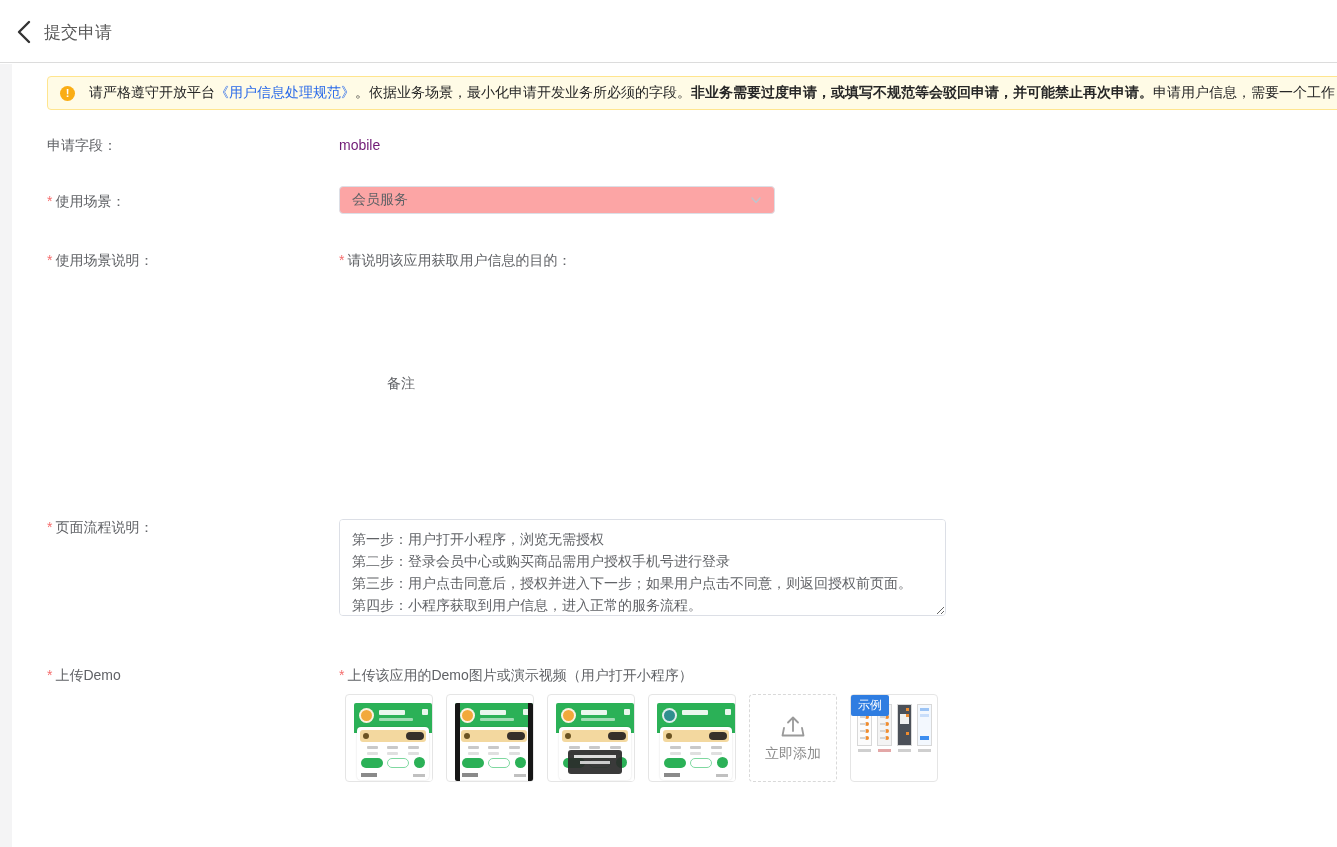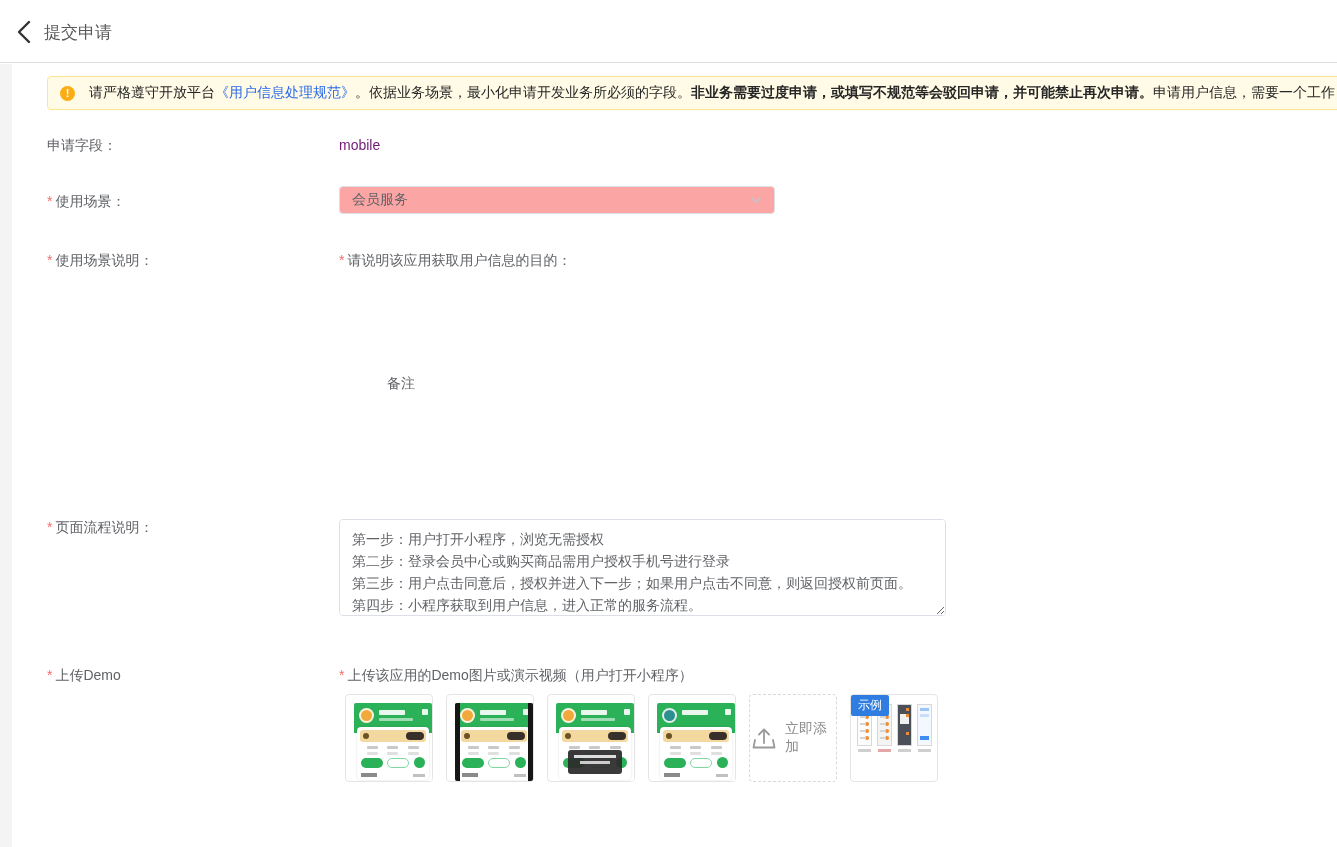--- a/index.html
+++ b/index.html
@@ -48,21 +48,21 @@
   .ta-flow { top:455px; height:97px; }
   .remark-label { position:absolute; left:328px; top:311px; color:#606266;margin-left:47px; }
 
   .hint { position:absolute; left:327px; top:740px; color:#9b9b9b; }
 
   
   .thumbs { position:absolute; left:333px; top:630px; display:flex; gap:13px; }
   .thumb { width:88px; height:88px; background:#fff; border:1px solid #e5e5e5;
     border-radius:4px; padding:8px; cursor:pointer; position:relative; }
   .upload-box { width:88px; height:88px; border:1px dashed #d9d9d9; border-radius:4px;
-    background:#fff; cursor:pointer; display:flex; flex-direction:row;
+    background:#fff; cursor:pointer; display:flex; flex-direction:column;
     align-items:center; justify-content:center; gap:7px; }
   .upload-box .up-label { color:#8c8c8c; font-size:14px; }
 
   
   .mini { position:relative; width:78px; height:78px; background:#fff; overflow:hidden; border-radius:2px; }
   .m-head { position:absolute; left:0; top:0; right:0; height:30px; background:#2bb157; }
   .m-avatar { position:absolute; left:5px; top:5px; width:15px; height:15px; border-radius:50%;
     background:#f2a93b; border:2px solid rgba(255,255,255,.85); z-index:1; }
   .m-bar1 { position:absolute; left:25px; top:7px; width:26px; height:5px; background:rgba(255,255,255,.9); border-radius:1px; z-index:1; }
   .m-bar2 { position:absolute; left:25px; top:15px; width:34px; height:3px; background:rgba(255,255,255,.55); border-radius:1px; z-index:1; }

